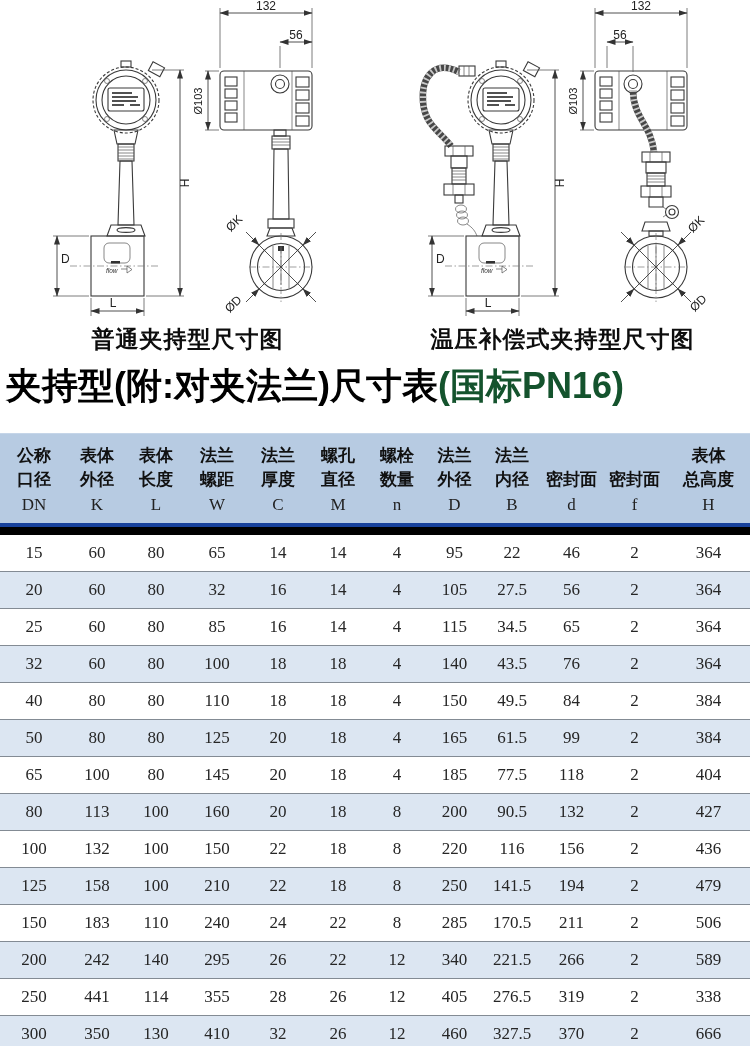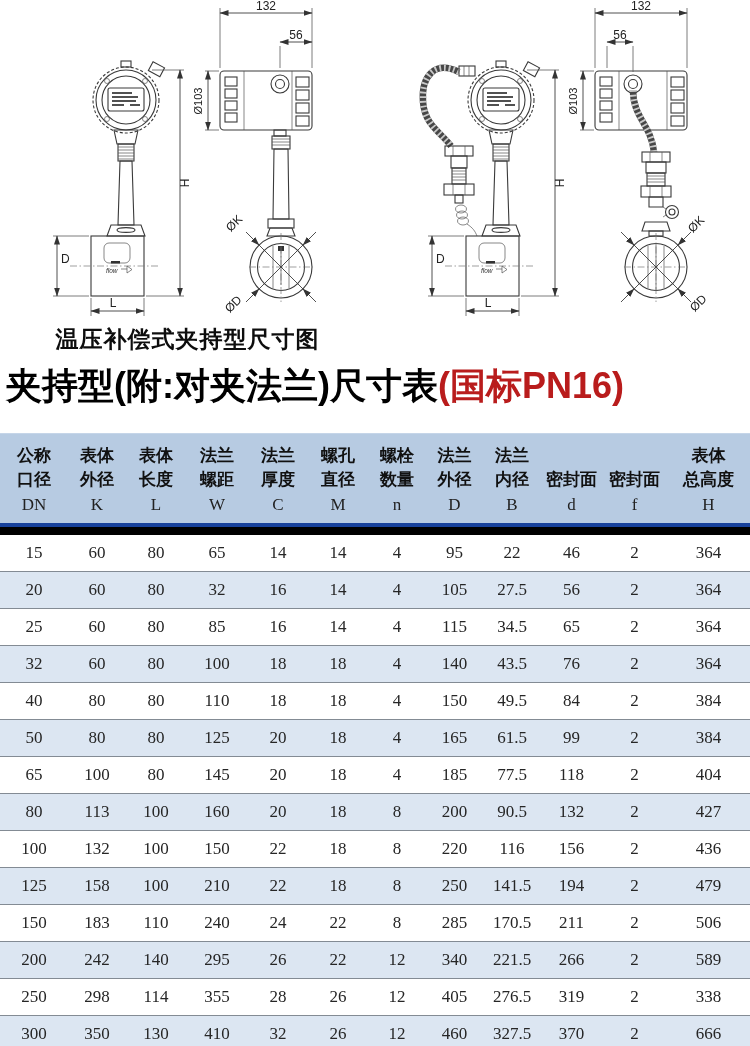--- a/index.html
+++ b/index.html
@@ -6,21 +6,21 @@
   body{
     width:750px;height:1046px;background:#ffffff;color:#000;
     font-family:"Liberation Sans", sans-serif;overflow:hidden;
   }
   .drawings{display:flex;height:322px;}
   .drawing-block{width:375px;height:322px;}
   svg{display:block;}
   .captions{display:flex;height:34px;align-items:center;}
   .caption{width:375px;text-align:center;font-size:23px;font-weight:bold;color:#0d0d0d;letter-spacing:1px;}
   .page-title{margin:6px 0 0 6px;height:48px;line-height:48px;font-size:36px;font-weight:bold;color:#000;white-space:nowrap;}
-  .page-title .red{color:#b91c1c;}
+  .page-title .red{color:#14532d;}
   table.dim-table{width:750px;margin-top:23px;border-collapse:separate;border-spacing:0;table-layout:fixed;}
   thead th{
     background:#b7cbe2;font-weight:normal;padding:0;vertical-align:bottom;
     border-bottom:4px solid #17419b;border-top:1px solid #c5d5e8;
   }
   .hd-inner{padding:10px 0 6px 0;}
   .hd-zh{font-family:"Liberation Sans", sans-serif;font-size:17px;line-height:24px;font-weight:bold;color:#111;text-align:center;}
   .hd-zh2{font-family:"Liberation Sans", sans-serif;font-size:17px;line-height:24px;font-weight:bold;color:#111;}
   .hd-sym{font-family:"Liberation Serif", serif;font-size:17px;line-height:25px;color:#222;text-align:center;}
   thead th, tbody td{text-align:center;}
@@ -271,20 +271,21 @@
 
         <path class="ext" d="M205,71 H219 M205,130 H219"></path>
         <line class="dim" x1="208" y1="71" x2="208" y2="130" marker-start="url(#arR)" marker-end="url(#arR)"></line>
         <text class="dlab-s" x="202" y="101" text-anchor="middle" transform="rotate(-90 202 101)">Ø103</text>
       </g>
     </svg>
   </div>
 </div>
 
 <div class="captions">
+  <div class="caption">普通夹持型尺寸图</div>
   <div class="caption">温压补偿式夹持型尺寸图</div>
 </div>
 
 <div class="page-title"><span>夹持型(附:对夹法兰)尺寸表</span><span class="red">(国标PN16)</span></div>
 
 <table class="dim-table">
   <colgroup id="cols">
       <col style="width: 68px;">
       <col style="width: 58px;">
       <col style="width: 60px;">
@@ -550,21 +551,21 @@
         <td>22</td>
         <td>12</td>
         <td>340</td>
         <td>221.5</td>
         <td>266</td>
         <td>2</td>
         <td>589</td>
       </tr>
       <tr>
         <td>250</td>
-        <td>298</td>
+        <td>441</td>
         <td>114</td>
         <td>355</td>
         <td>28</td>
         <td>26</td>
         <td>12</td>
         <td>405</td>
         <td>276.5</td>
         <td>319</td>
         <td>2</td>
         <td>338</td>

